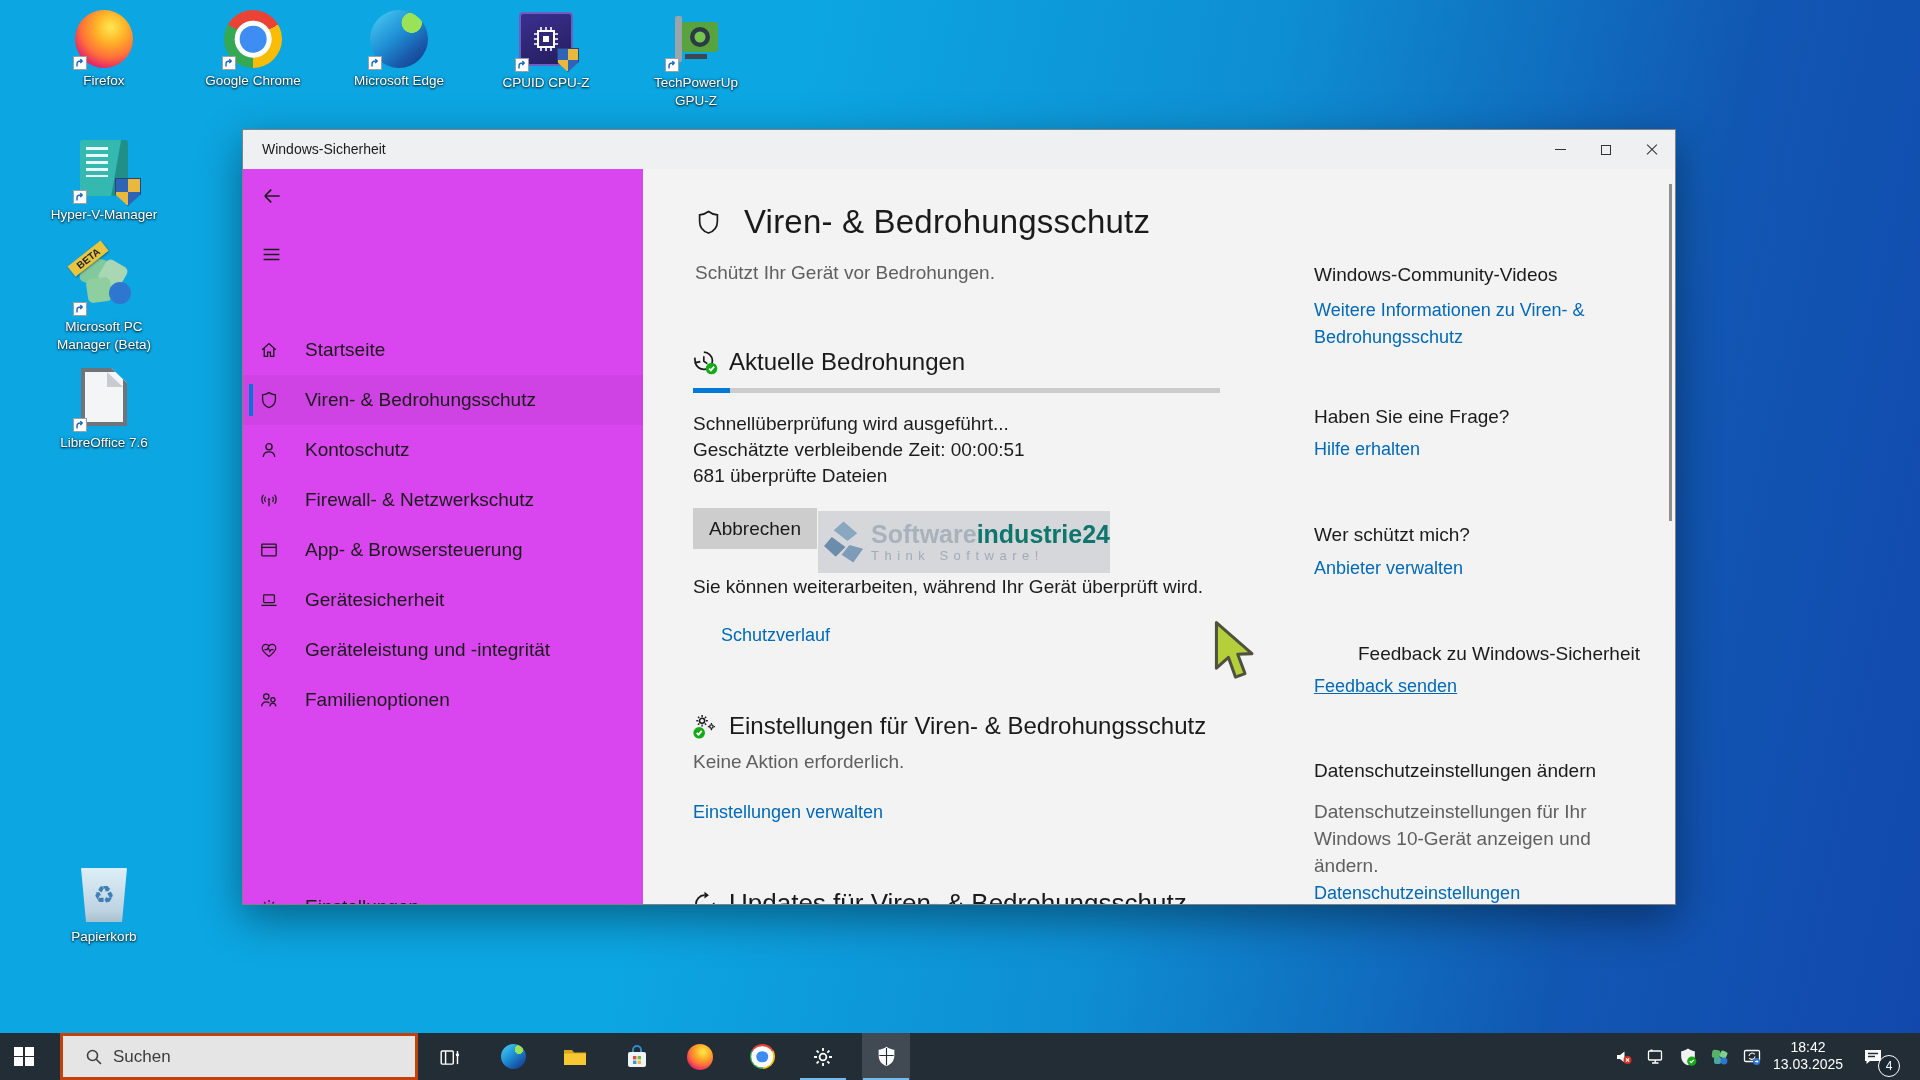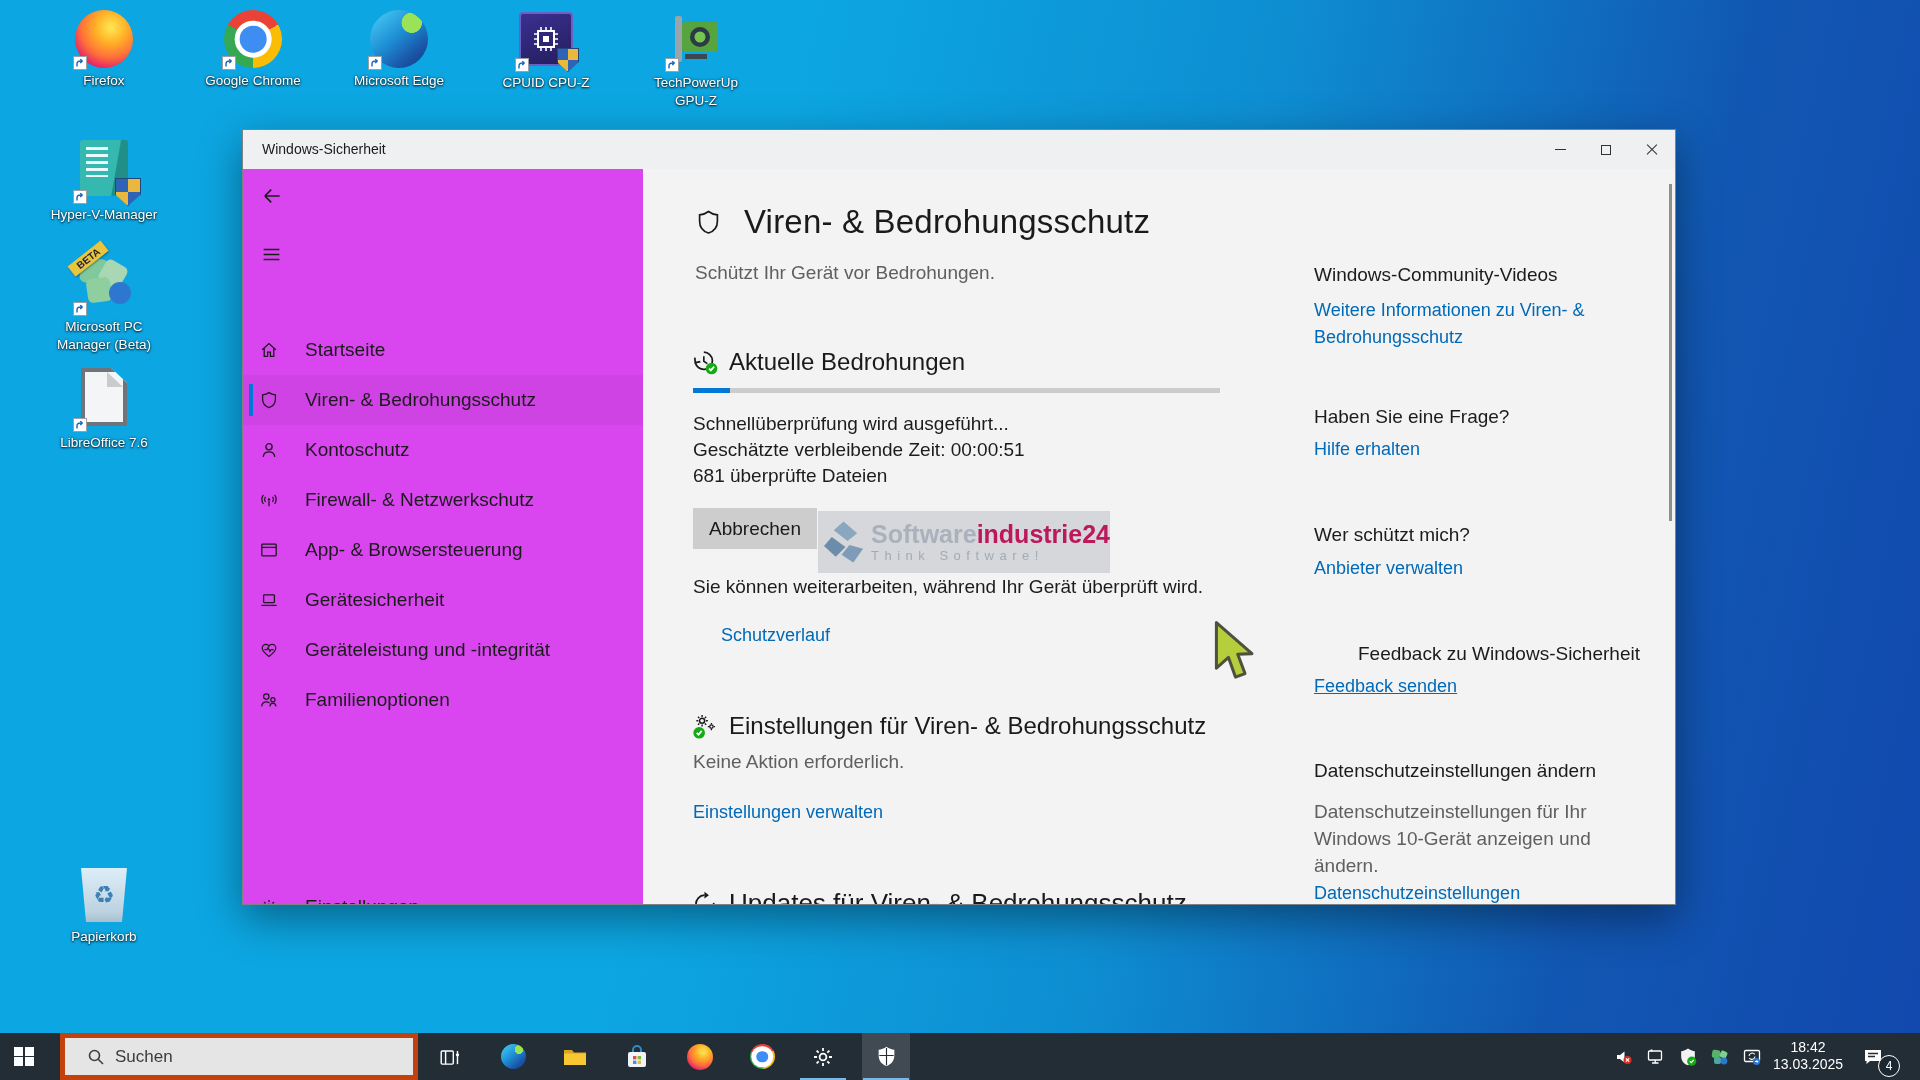--- a/index.html
+++ b/index.html
@@ -86,39 +86,39 @@
   .btn { position:absolute; left:450px; top:378px; width:124px; height:41px; background:#cdcdcd; border:none;
     font-family:inherit; font-size:19px; color:#1a1a1a; cursor:default; }
   .note { position:absolute; left:450px; top:446px; font-size:19px; color:#1c1c1c; }
   .link { color:#0069b8; font-size:18px; text-decoration:none; cursor:pointer; white-space:nowrap; }
   .gray { color:#5f5f5f; }
 
   .watermark { position:absolute; left:575px; top:381px; width:292px; height:62px;
     background:rgba(165,172,178,.38); display:flex; align-items:center; padding-left:6px; }
   .wm-txt { line-height:1.05; margin-left:6px; }
   .wm-brand { font-size:25px; font-weight:bold; }
-  .wm-brand .b1 { color:#a9b2bc; } .wm-brand .b2 { color:#be185d; }
+  .wm-brand .b1 { color:#a9b2bc; } .wm-brand .b2 { color:#0f766e; }
   .wm-tag { font-size:13px; letter-spacing:5.5px; color:#a2abb5; margin-top:2px; white-space:nowrap; }
 
   .aside-h { position:absolute; left:1071px; font-size:19px; color:#1b1b1b; }
   .aside-l { position:absolute; left:1071px; }
   .aside-b { position:absolute; left:1071px; width:300px; font-size:19px; line-height:27px; color:#5f5f5f; }
   .wraplink { white-space:normal; display:block; width:300px; line-height:27px; }
 
   .scrollthumb { position:absolute; left:1426px; top:54px; width:3px; height:337px; background:#8f8f8f; }
 
   
   .taskbar { position:absolute; left:0; top:1033px; width:1920px; height:47px; background:#222d36; display:flex; }
   .tb-btn { position:absolute; top:0; width:48px; height:47px; display:flex; align-items:center; justify-content:center; }
   .tb-btn.active { background:rgba(255,255,255,.14); }
   .underline { position:absolute; left:1px; bottom:0; width:46px; height:2.5px; background:#76b9ed; }
   .winlogo { display:grid; grid-template-columns:9px 9px; grid-template-rows:9px 9px; gap:1.5px; }
   .winlogo div { background:#fff; }
   .searchbox { position:absolute; left:60px; top:0; width:358px; height:47px; background:#e5e5e5;
-    border:5px solid #c2410c; display:flex; align-items:center; }
+    border:3px solid #c2410c; display:flex; align-items:center; }
   .searchbox input { border:none; outline:none; background:transparent; font-family:inherit; font-size:17px;
     color:#3c3c3c; width:250px; }
   .searchbox input::placeholder { color:#3c3c3c; opacity:1; }
   .tray { position:absolute; top:0; height:47px; display:flex; align-items:center; }
   .tray-ic { width:32px; height:47px; display:flex; align-items:center; justify-content:center; }
   .clock { position:absolute; left:1767px; top:6px; width:82px; color:#fff; font-size:14px; line-height:17px; text-align:center; }
   .badge { position:absolute; left:1878px; top:1055px; width:22px; height:22px; border-radius:50%; background:#1b2731;
     border:1.5px solid #fff; color:#fff; font-size:12px; display:flex; align-items:center; justify-content:center; z-index:3; }
 
   .cursor { position:absolute; left:1212px; top:620px; z-index:50; pointer-events:none; }

